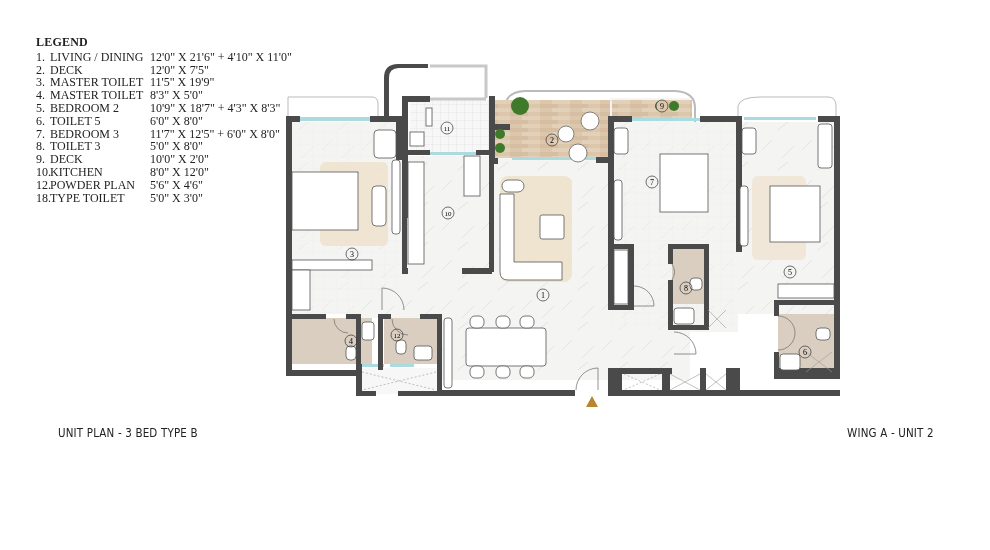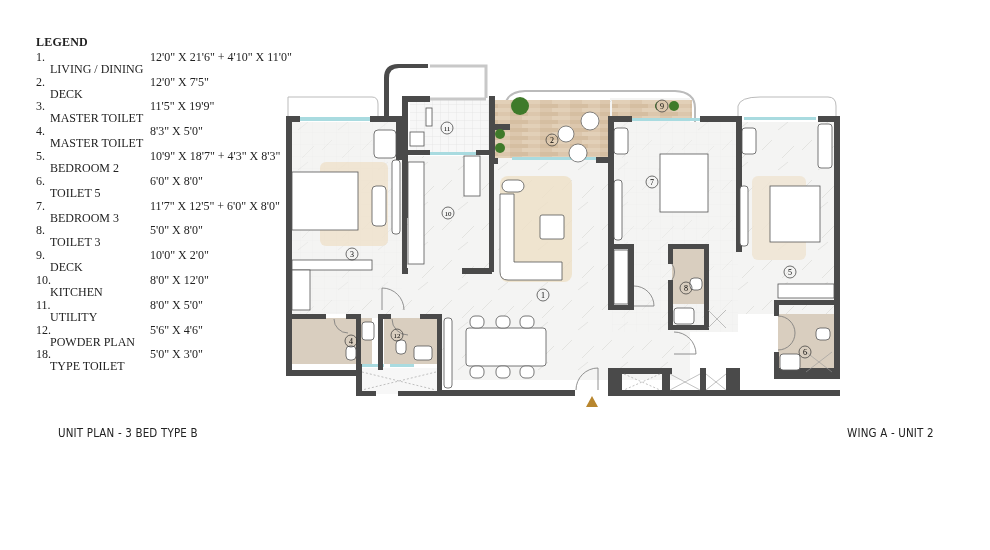--- a/index.html
+++ b/index.html
@@ -1,21 +1,21 @@
 <!DOCTYPE html>
 <html><head>
 <meta charset="utf-8">
 <style>
   html,body{margin:0;padding:0;background:#fff;}
   body{width:990px;height:550px;position:relative;overflow:hidden;font-family:"Liberation Serif",serif;}
   .legend{position:absolute;left:36px;top:36px;font-size:12px;color:#222;line-height:12.8px;}
   .legend-title{font-weight:bold;letter-spacing:0.2px;margin-bottom:2px;}
   .legend-row{display:flex;white-space:nowrap;}
   .legend-num{width:14px;}
-  .legend-name{width:100px;margin-top:12px;}
+  .legend-name{width:100px;}
   .caption{position:absolute;top:426px;font-family:"DejaVu Sans",sans-serif;font-size:12px;color:#222;letter-spacing:0.2px;transform:scaleX(0.86);}
   .caption-left{left:58px;transform-origin:left center;}
   .caption-right{right:56px;transform-origin:right center;}
   .plan{position:absolute;left:0;top:0;}
   .plan text{font-family:"Liberation Serif",serif;}
 </style>
 </head>
 <body>
 
 <div class="legend">
@@ -63,25 +63,20 @@
       </div>
       <div class="legend-row">
         <span class="legend-num">9.</span>
         <span class="legend-name">DECK</span>
         <span class="legend-size">10'0" X 2'0"</span>
       </div>
       <div class="legend-row">
         <span class="legend-num">10.</span>
         <span class="legend-name">KITCHEN</span>
         <span class="legend-size">8'0" X 12'0"</span>
-      </div>
-      <div class="legend-row">
-        <span class="legend-num">11.</span>
-        <span class="legend-name">UTILITY</span>
-        <span class="legend-size">8'0" X 5'0"</span>
       </div>
       <div class="legend-row">
         <span class="legend-num">12.</span>
         <span class="legend-name">POWDER PLAN</span>
         <span class="legend-size">5'6" X 4'6"</span>
       </div>
       <div class="legend-row">
         <span class="legend-num">18.</span>
         <span class="legend-name">TYPE TOILET</span>
         <span class="legend-size">5'0" X 3'0"</span>

